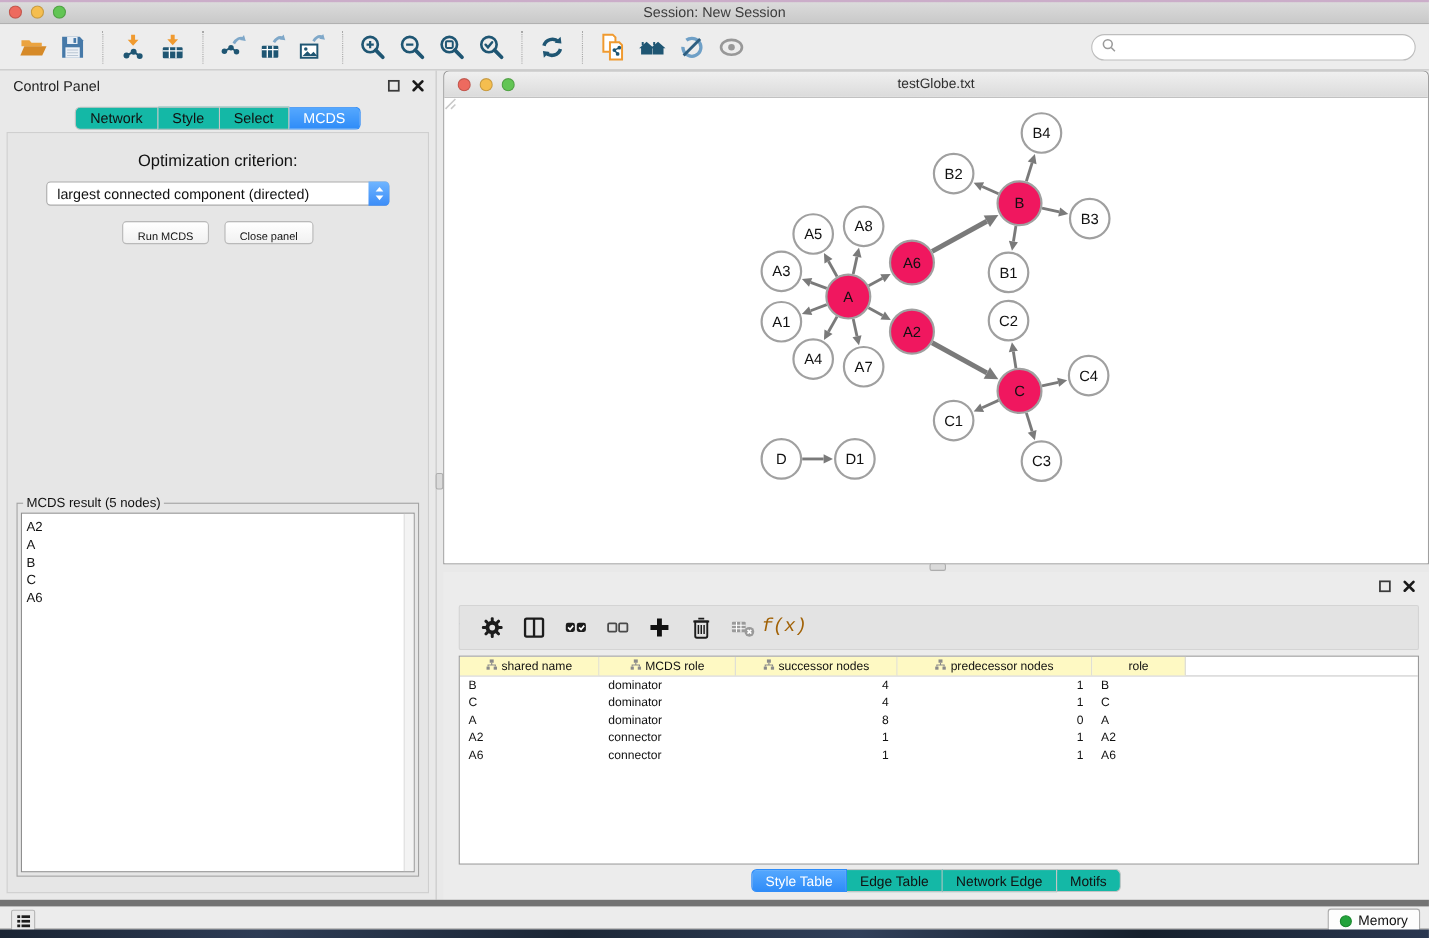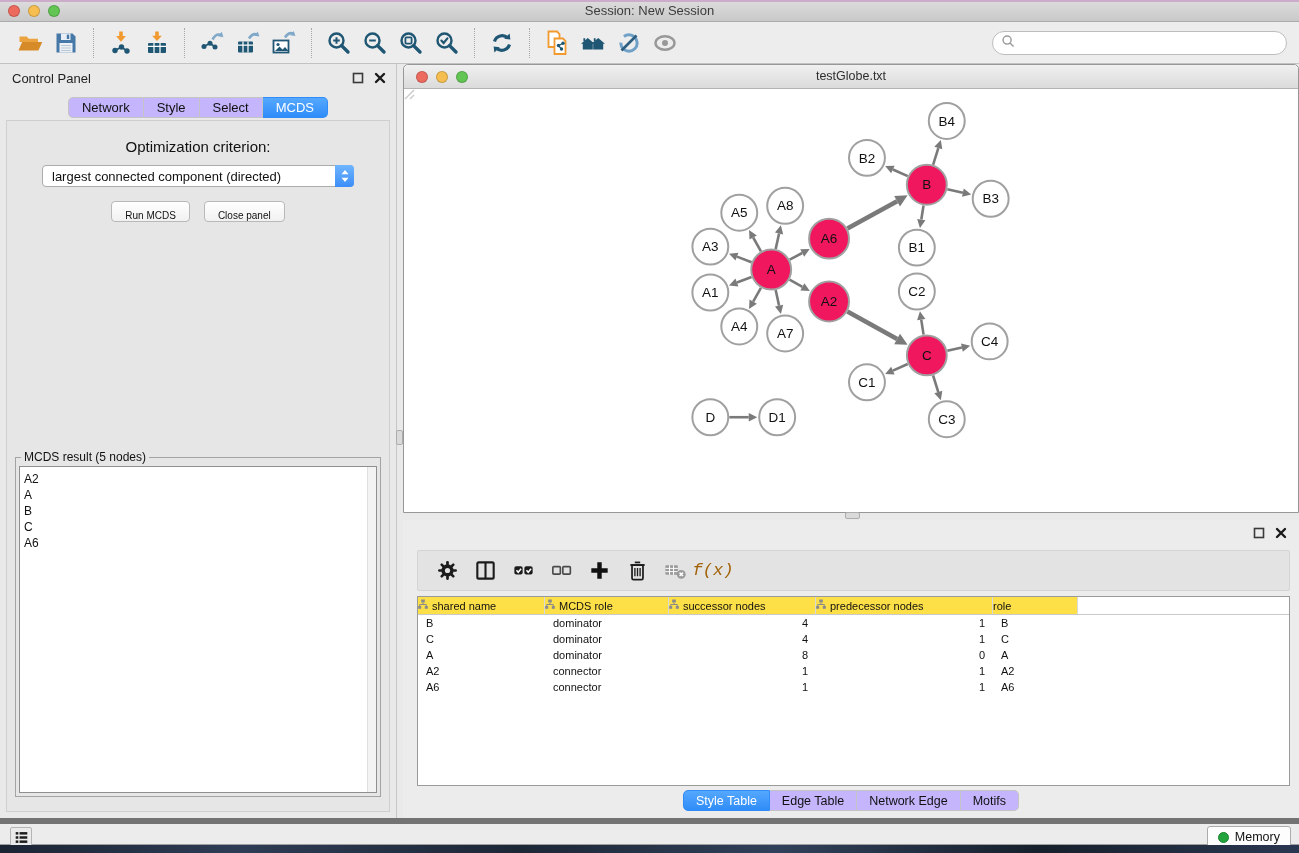--- a/index.html
+++ b/index.html
@@ -33,21 +33,21 @@
   
   .control-panel { position:absolute; left:0; top:64px; width:397px; bottom:35px; background:#E9E9E9; border-right:1px solid #C6C6C6; }
   .panel-head { position:absolute; top:0; left:0; right:0; height:28px; }
   .panel-title { position:absolute; left:12px; top:7px; font-size:13px; color:#222; }
   .panel-icons { position:absolute; right:10px; top:8px; display:flex; gap:10px; align-items:center; }
   .panel-icons .pi { width:12px; height:12px; display:inline-flex; }
   .panel-icons svg { width:12px; height:12px; }
 
   .seg-row { display:flex; justify-content:center; }
   .cp-tabs { position:absolute; top:33px; left:0; right:0; z-index:2; }
-  .seg { background:#c4b5fd; border:1px solid #C4C4C4; border-left-width:0; padding:0 13px; font-size:13px;
+  .seg { background:#14b8a6; border:1px solid #C4C4C4; border-left-width:0; padding:0 13px; font-size:13px;
     height:21px; line-height:20px; color:#111; white-space:nowrap; }
   .seg:first-child { border-left-width:1px; border-radius:5px 0 0 5px; }
   .seg:last-child { border-radius:0 5px 5px 0; }
   .seg.active { background:linear-gradient(#55A8FE,#2F8CF8); border-color:#2F8CF8; color:#fff; }
 
   .cp-content { position:absolute; left:6px; right:6px; top:56px; bottom:6px; background:#E6E6E6; border:1px solid #CFCFCF; }
   .opt-label { text-align:center; margin-top:17px; font-size:15px; color:#111; }
   .select-box { position:relative; width:312px; height:22px; margin:10px auto 0 auto; background:#fff;
     border:1px solid #ABABAB; border-radius:4px; }
   .select-box .sel-label { position:absolute; left:9px; top:3px; font-size:13px; color:#111; white-space:nowrap; }
@@ -84,21 +84,21 @@
   .tp-icons { position:absolute; right:12px; top:7px; display:flex; gap:10px; align-items:center; }
   .tp-icons svg { width:12px; height:12px; }
   .tp-toolbar { position:absolute; left:14px; right:9px; top:30px; height:41px; background:#E3E3E3;
     border:1px solid #D4D4D4; border-radius:2px; display:flex; align-items:center; padding-left:10px; }
   .tp-tbtn { width:38px; height:34px; display:flex; align-items:center; justify-content:center; }
   .tp-tbtn svg { width:25px; height:25px; }
   .fx-label { font-family:Liberation Mono, monospace; font-style:italic; font-size:17px; color:#a16207; }
 
   .data-table { position:absolute; left:14px; right:9px; top:76px; height:190px; background:#fff; border:1px solid #9A9A9A; overflow:hidden; }
   .thead { display:flex; height:18px; border-bottom:1px solid #C9C9C9; }
-  .th { background:#fde047; border-right:1px solid #D9D9D9; display:flex; align-items:center; justify-content:flex-start;
+  .th { background:#fef9c3; border-right:1px solid #D9D9D9; display:flex; align-items:center; justify-content:center;
     gap:4px; font-size:11px; color:#111; overflow:hidden; }
   .th svg { width:10px; height:11px; flex:0 0 auto; }
   .tr { display:flex; height:16px; }
   .td { font-size:11px; color:#111; line-height:16px; white-space:nowrap; overflow:hidden; }
   .td.left { text-align:left; padding-left:8px; }
   .td.right { text-align:right; padding-right:8px; }
 
   .table-tabs { position:absolute; left:0; right:0; bottom:7px; display:flex; justify-content:center; }
   .table-tabs .seg { font-size:12.5px; padding:0 12px; }
 

